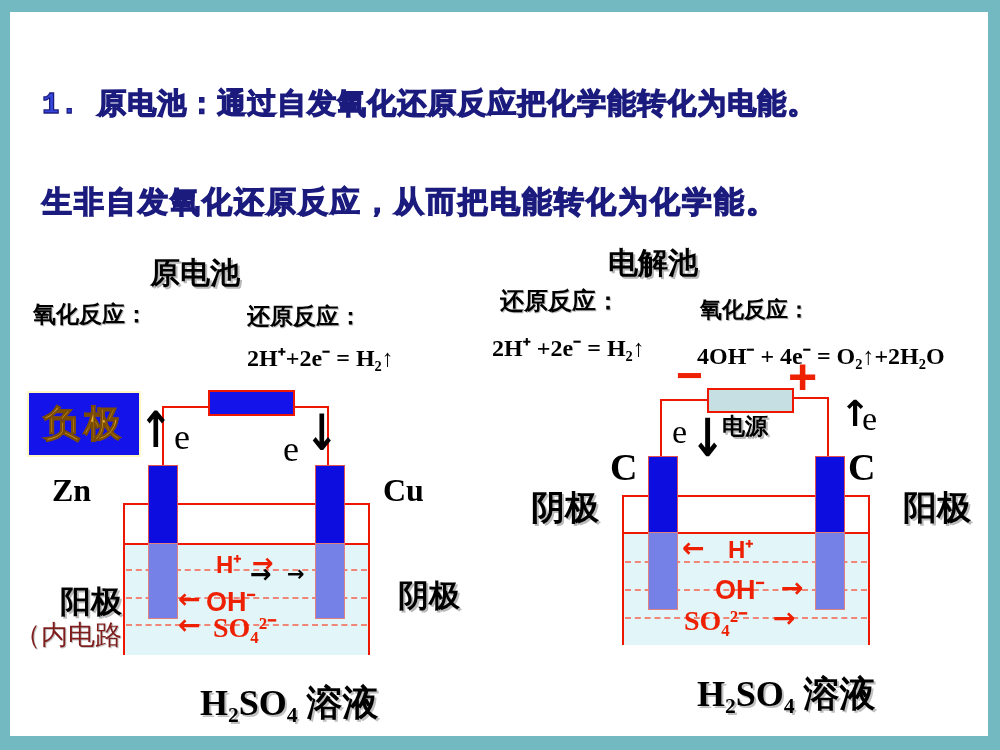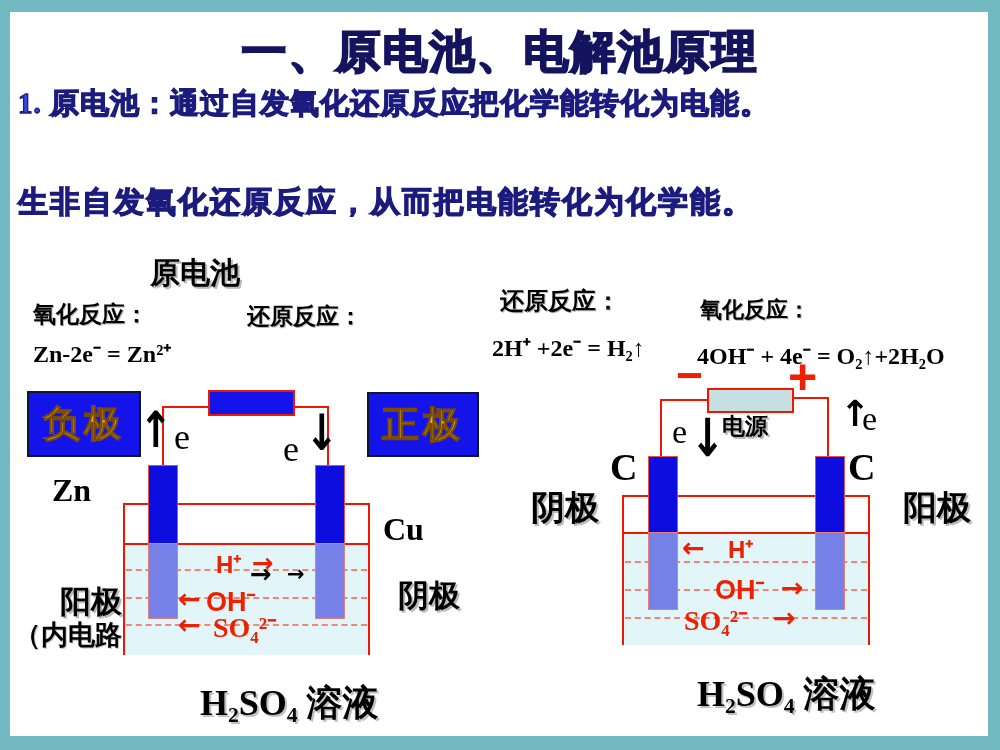--- a/index.html
+++ b/index.html
@@ -3,33 +3,33 @@
 <meta charset="utf-8">
 <style>
   html,body{margin:0;padding:0;}
   #stage{position:relative;width:1000px;height:750px;background:#72b9c1;overflow:hidden;
          font-family:"Liberation Serif",serif;}
   #slide{position:absolute;left:10px;top:12px;width:978px;height:724px;background:#ffffff;}
   .abs{position:absolute;white-space:nowrap;}
   
   .title{font-family:"Liberation Sans",sans-serif;font-weight:bold;font-size:45px;
          color:#2b2bc4;-webkit-text-stroke:2px #14145e;letter-spacing:2px;}
-  .intro{font-family:Liberation Serif, serif;font-weight:bold;font-size:29px;
-         color:#3647dc;-webkit-text-stroke:1.3px #1b1b7e;letter-spacing:1px;}
+  .intro{font-family:Liberation Mono, monospace;font-weight:bold;font-size:29px;
+         color:#3647dc;-webkit-text-stroke:1.3px #1b1b7e;letter-spacing:1px;margin-left:24px;}
   .intro.wide{letter-spacing:2px;font-size:30px;}
   
   .sec-title{font-weight:bold;font-size:30px;color:#000;text-shadow:2px 2px 0 #b9b9b9;}
   .rxn-label{font-weight:bold;font-size:23px;color:#000;text-shadow:1px 1px 0 #bdbdbd;}
   .equation{font-weight:bold;font-size:24px;color:#000;}
   .metal{font-weight:bold;font-size:32px;color:#000;}
-  .pole-box{background:#1414ea;border:2px solid #0f172a;display:flex;align-items:center;
+  .pole-box{background:#1414ea;border:2px solid #fef9c3;display:flex;align-items:center;
             justify-content:center;font-weight:bold;font-size:37px;color:#e2af35;
             -webkit-text-stroke:1px #7a4a00;letter-spacing:4px;}
   .big-pole{font-weight:bold;font-size:34px;color:#000;text-shadow:2px 2px 0 #b9b9b9;}
-  .inner-label{font-weight:bold;font-size:27px;color:#000000;text-shadow:1px 1px 0 #c4c4c4;}
+  .inner-label{font-weight:normal;font-size:27px;color:#7f1d1d;text-shadow:1px 1px 0 #c4c4c4;}
   .soln-label{font-weight:bold;font-size:36px;color:#000;text-shadow:2px 2px 0 #c0c0c0;}
   .e-label{font-size:36px;color:#000;}
   .wire{background:#ee1802;}
   .resistor{background:#1414ea;border:2px solid #ee1802;}
   .power{background:#c6dfe3;border:2px solid #ee1802;}
   .electrode{background:#0d0de0;border:1px solid #e05050;}
   .electrode-sub{background:#7581e6;border:1px solid #e08080;}
   .beaker{background:#ffffff;border:2px solid #ee1802;}
   .solution{background:#e2f5f9;border-top:2px solid #ee1802;}
   .dashline{border-top:2px dashed #ef8678;height:0;}
@@ -40,49 +40,45 @@
   .arrow.black{color:#000;}
   .sign{font-family:"Liberation Sans",sans-serif;font-weight:900;color:#ee2002;line-height:1;}
   .z1{z-index:1}.z2{z-index:2}.z3{z-index:3}.z4{z-index:4}.z5{z-index:5}.z6{z-index:6}
 </style>
 </head>
 <body>
 
 <div id="stage">
   <div id="slide"></div>
 
-  <div class="abs title" style="left:0;top:22px;width:1000px;text-align:center;">一、原电池、电解池原理</div>
   <div class="abs intro" style="left:18px;top:84px;">1. 原电池：通过自发氧化还原反应把化学能转化为电能。</div>
   <div class="abs sec-title" style="left:150px;top:253px;">原电池</div>
 
   <div class="abs intro wide" style="left:18px;top:182px;">生非自发氧化还原反应，从而把电能转化为化学能。</div>
   <div class="abs rxn-label" style="left:33px;top:299px;">氧化反应：</div>
-  <div class="abs equation" style="left:33px;top:336px;">Zn-2e⁻ = Zn²⁺</div>
   <div class="abs rxn-label" style="left:247px;top:301px;">还原反应：</div>
+  <div class="abs equation" style="left:247px;top:340px;">2H⁺+2e⁻ = H₂↑</div>
 
   <div class="abs pole-box" style="left:27px;top:391px;width:110px;height:62px;">
     <span>负极</span>
-  </div>
-  <div class="abs pole-box" style="left:367px;top:392px;width:108px;height:61px;">
-    <span>正极</span>
   </div>
 
   <div class="abs wire" style="left:162px;top:406px;width:48px;height:2px;"></div>
   <div class="abs wire" style="left:291px;top:406px;width:38px;height:2px;"></div>
   <div class="abs wire" style="left:162px;top:406px;width:2px;height:61px;"></div>
   <div class="abs wire" style="left:327px;top:406px;width:2px;height:61px;"></div>
   <div class="abs resistor" style="left:208px;top:390px;width:83px;height:22px;"></div>
 
   <div class="abs arrow black" style="left:139px;top:404px;font-size:40px;transform:scaleY(1.25);transform-origin:top;">↑</div>
   <div class="abs e-label" style="left:174px;top:416px;">e</div>
   <div class="abs e-label" style="left:283px;top:428px;">e</div>
   <div class="abs arrow black" style="left:305px;top:407px;font-size:40px;transform:scaleY(1.25);transform-origin:top;">↓</div>
 
   <div class="abs metal" style="left:52px;top:472px;">Zn</div>
-  <div class="abs metal" style="left:383px;top:472px;margin-top:39px;">Cu</div>
+  <div class="abs metal" style="left:383px;top:472px;">Cu</div>
 
   <div class="abs big-pole z1" style="left:60px;top:581px;font-size:31px;">阳极</div>
   <div class="abs inner-label z1" style="left:14px;top:617px;">（内电路</div>
   <div class="abs big-pole" style="left:398px;top:575px;font-size:31px;">阴极</div>
 
   <div class="abs beaker z2" style="left:123px;top:503px;width:243px;height:148px;"></div>
   <div class="abs solution z3" style="left:125px;top:543px;width:243px;height:110px;"></div>
   <div class="abs dashline z4" style="left:126px;top:569px;width:241px;"></div>
   <div class="abs dashline z4" style="left:126px;top:597px;width:241px;"></div>
   <div class="abs dashline z4" style="left:126px;top:624px;width:241px;"></div>
@@ -96,20 +92,21 @@
   <div class="abs arrow red z6" style="left:252px;top:550px;font-size:26px;">→</div>
   <div class="abs arrow black z6" style="left:250px;top:561px;font-size:26px;">→</div>
   <div class="abs arrow black z6" style="left:287px;top:564px;font-size:21px;">→</div>
   <div class="abs arrow red z6" style="left:178px;top:585px;font-size:27px;">←</div>
   <div class="abs ion sans z6" style="left:206px;top:582px;font-size:27px;">OH⁻</div>
   <div class="abs arrow red z6" style="left:178px;top:611px;font-size:27px;">←</div>
   <div class="abs ion z6" style="left:213px;top:607px;font-size:28px;">SO₄²⁻</div>
 
   <div class="abs soln-label" style="left:200px;top:679px;">H₂SO₄ 溶液</div>
 
+  <div class="abs sec-title" style="left:608px;top:243px;">电解池</div>
   <div class="abs rxn-label" style="left:500px;top:285px;font-size:24px;">还原反应：</div>
   <div class="abs equation" style="left:492px;top:330px;">2H⁺ +2e⁻ = H₂↑</div>
   <div class="abs rxn-label" style="left:700px;top:295px;font-size:22px;">氧化反应：</div>
   <div class="abs equation" style="left:697px;top:338px;">4OH⁻ + 4e⁻ = O₂↑+2H₂O</div>
 
   <div class="abs sign" style="left:676px;top:352px;font-size:46px;">−</div>
   <div class="abs sign" style="left:788px;top:352px;font-size:50px;">+</div>
 
   <div class="abs wire" style="left:660px;top:399px;width:48px;height:2px;"></div>
   <div class="abs wire" style="left:660px;top:399px;width:2px;height:58px;"></div>

